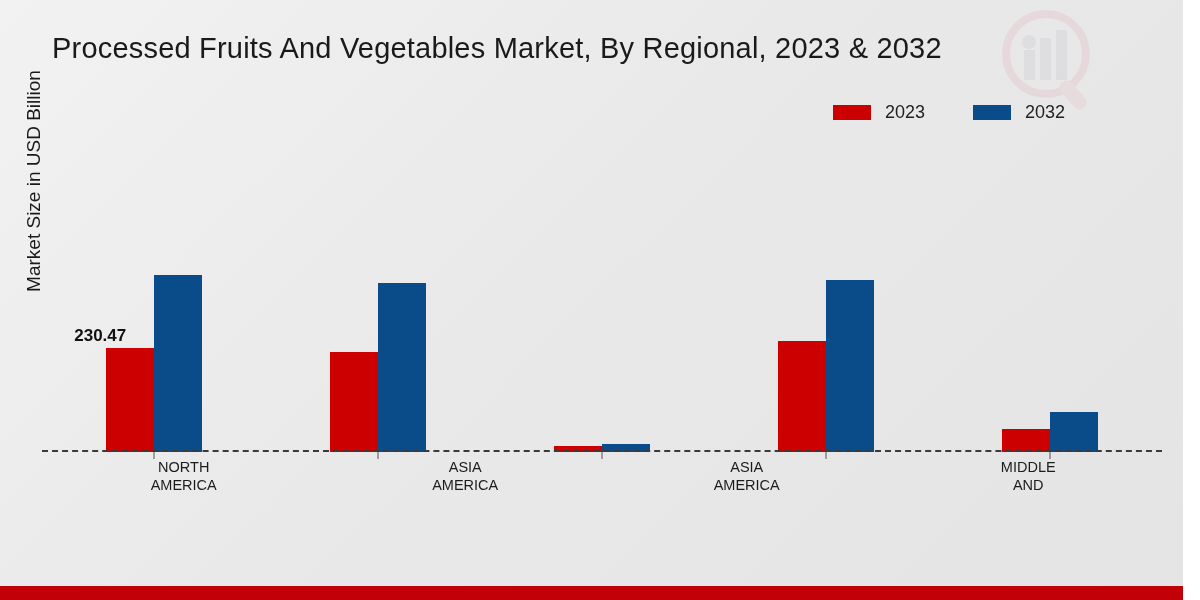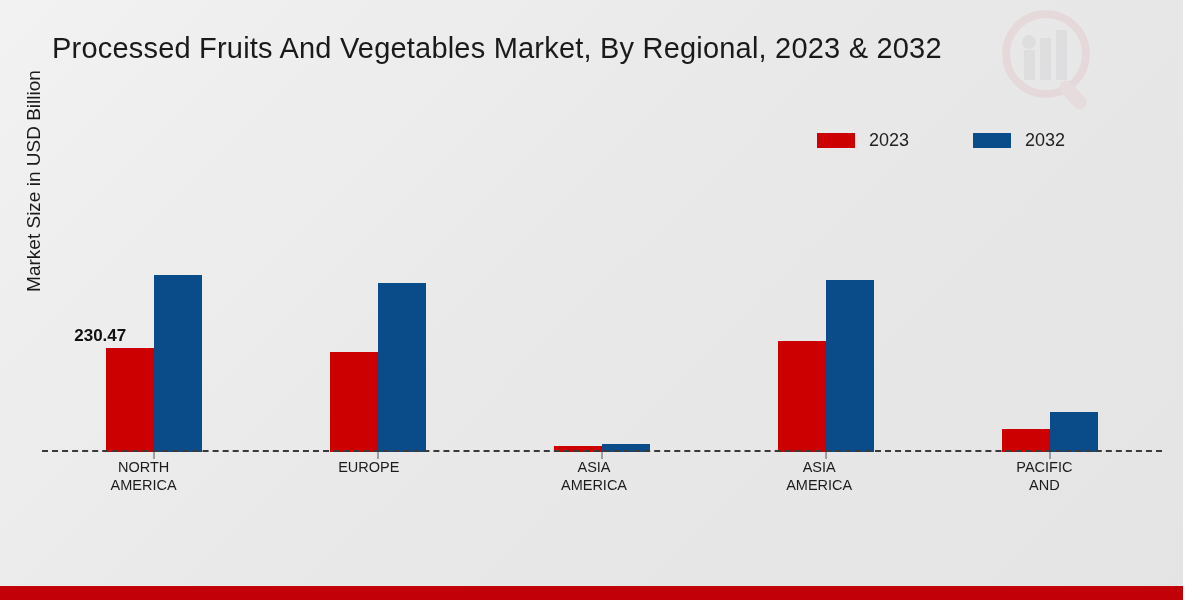--- a/index.html
+++ b/index.html
@@ -45,22 +45,21 @@
     white-space: nowrap;
   }
 
   
   .legend {
     position: absolute;
     right: 118px;
     top: 103px;
     display: flex;
     align-items: center;
-    gap: 64px;
-    margin-top: 28px;
+    gap: 48px;
   }
   .legend-item {
     display: flex;
     align-items: center;
     gap: 14px;
   }
   .legend-swatch {
     width: 38px;
     height: 15px;
     display: block;
@@ -145,21 +144,21 @@
     font-size: 17px;
     font-weight: bold;
     color: #111111;
     white-space: nowrap;
     transform: translateX(-50%);
   }
 
   
   .cat-labels {
     position: absolute;
-    left: 34px;
+    left: 46px;
     top: 458px;
     width: 1120px;
     display: flex;
     gap: 6px;
   }
   .cat-label {
     flex: 1 1 0;
     text-align: center;
     font-size: 14.5px;
     line-height: 18px;
@@ -255,31 +254,28 @@
     </div>
     <div class="baseline"></div>
   </div>
 
   <div class="cat-labels">
     <div class="cat-label">
       <span>NORTH</span>
       <span>AMERICA</span>
     </div>
     <div class="cat-label">
-      <span>EUROPE</span>
-    </div>
-    <div class="cat-label">
       <span>ASIA</span>
       <span>AMERICA</span>
     </div>
     <div class="cat-label">
       <span>ASIA</span>
       <span>AMERICA</span>
     </div>
     <div class="cat-label">
-      <span>PACIFIC</span>
+      <span>MIDDLE</span>
       <span>AND</span>
     </div>
   </div>
 
   <div class="footer-bar"></div>
 
 </div>
 
 </body></html>

